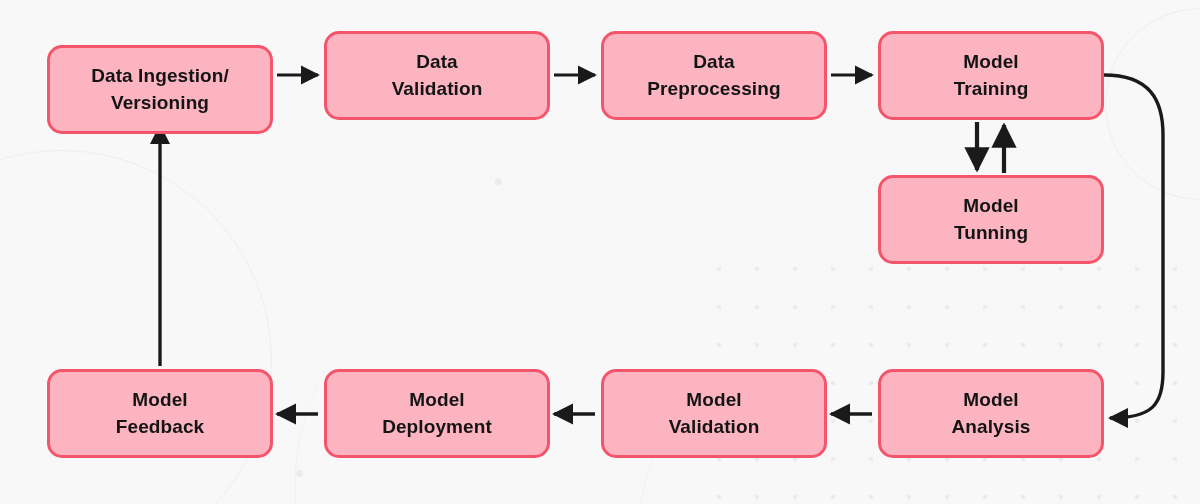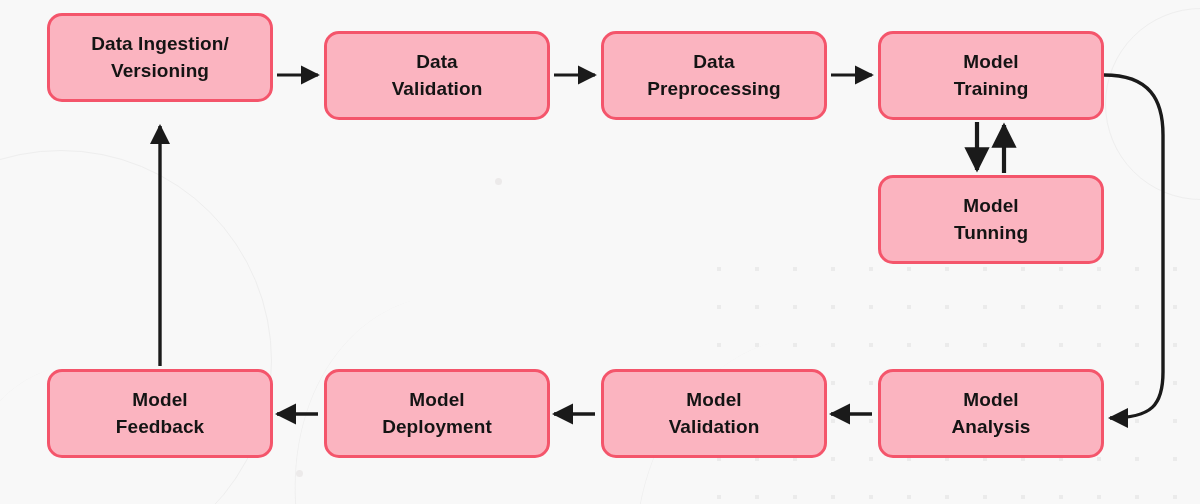--- a/index.html
+++ b/index.html
@@ -145,21 +145,21 @@
 
     <path d="M 1104 75 C 1150 75 1163 100 1163 135 L 1163 372 C 1163 405 1152 418 1110 418" fill="none" stroke="#1a1a1a" stroke-width="3.4" marker-end="url(#ah)"></path>
 
     <line x1="872" y1="414" x2="831" y2="414" stroke="#1a1a1a" stroke-width="3.6" marker-end="url(#ah)"></line>
     <line x1="595" y1="414" x2="554" y2="414" stroke="#1a1a1a" stroke-width="3.6" marker-end="url(#ah)"></line>
     <line x1="318" y1="414" x2="277" y2="414" stroke="#1a1a1a" stroke-width="3.6" marker-end="url(#ah)"></line>
 
     <line x1="160" y1="366" x2="160" y2="126" stroke="#1a1a1a" stroke-width="3.4" marker-end="url(#ah)"></line>
   </svg>
 
-  <div class="node" style="left:47px;  top:13px;">
+  <div class="node" style="left:47px;  top:45px;">
     <span class="node-label">Data Ingestion/
 Versioning</span>
   </div>
   <div class="node" style="left:324px; top:31px;">
     <span class="node-label">Data
 Validation</span>
   </div>
   <div class="node" style="left:601px; top:31px;">
     <span class="node-label">Data
 Preprocessing</span>

